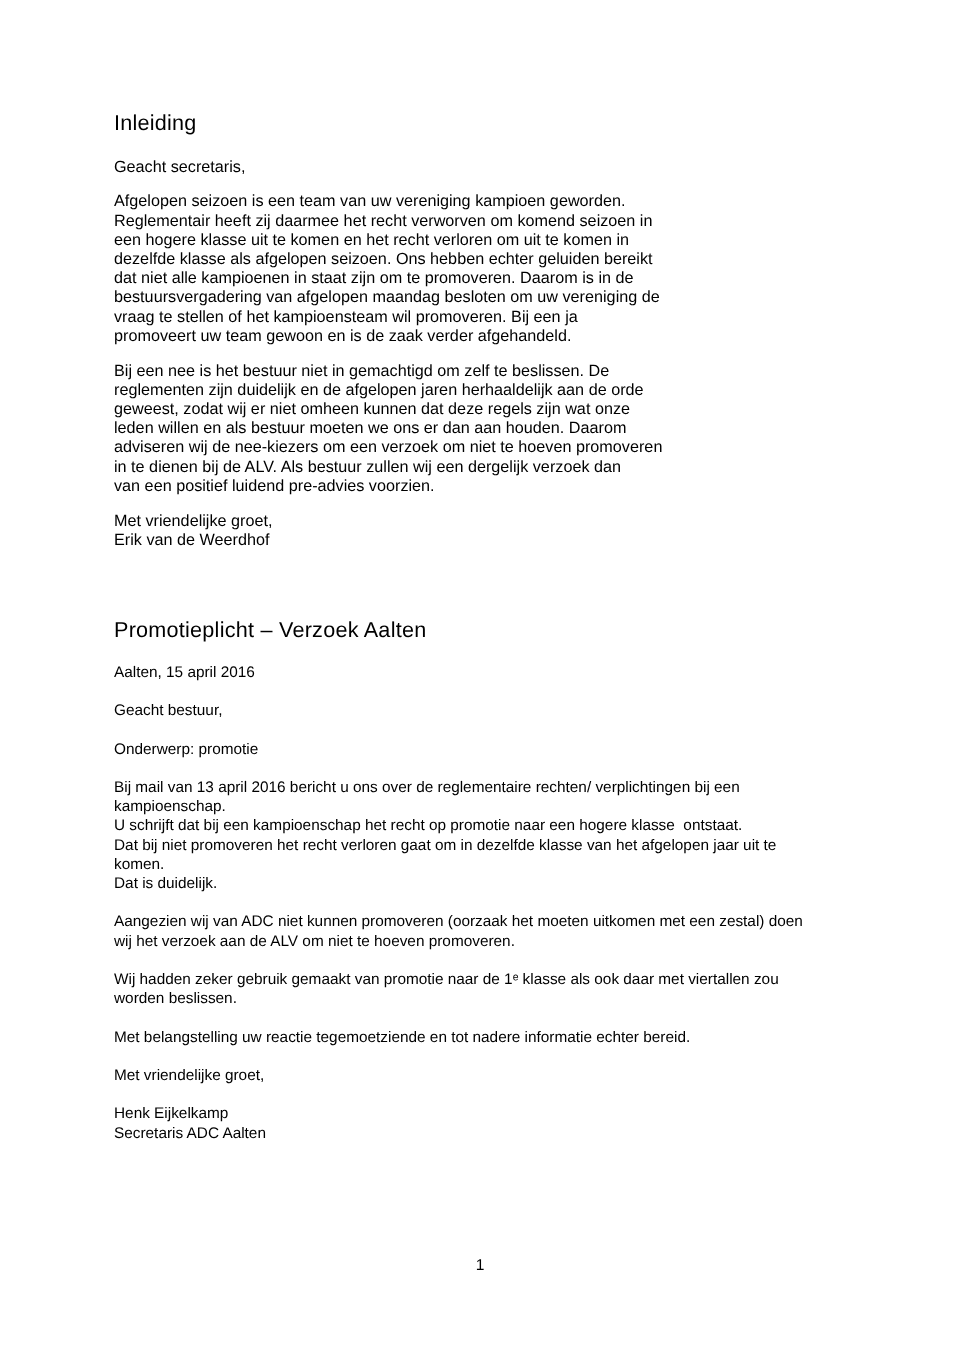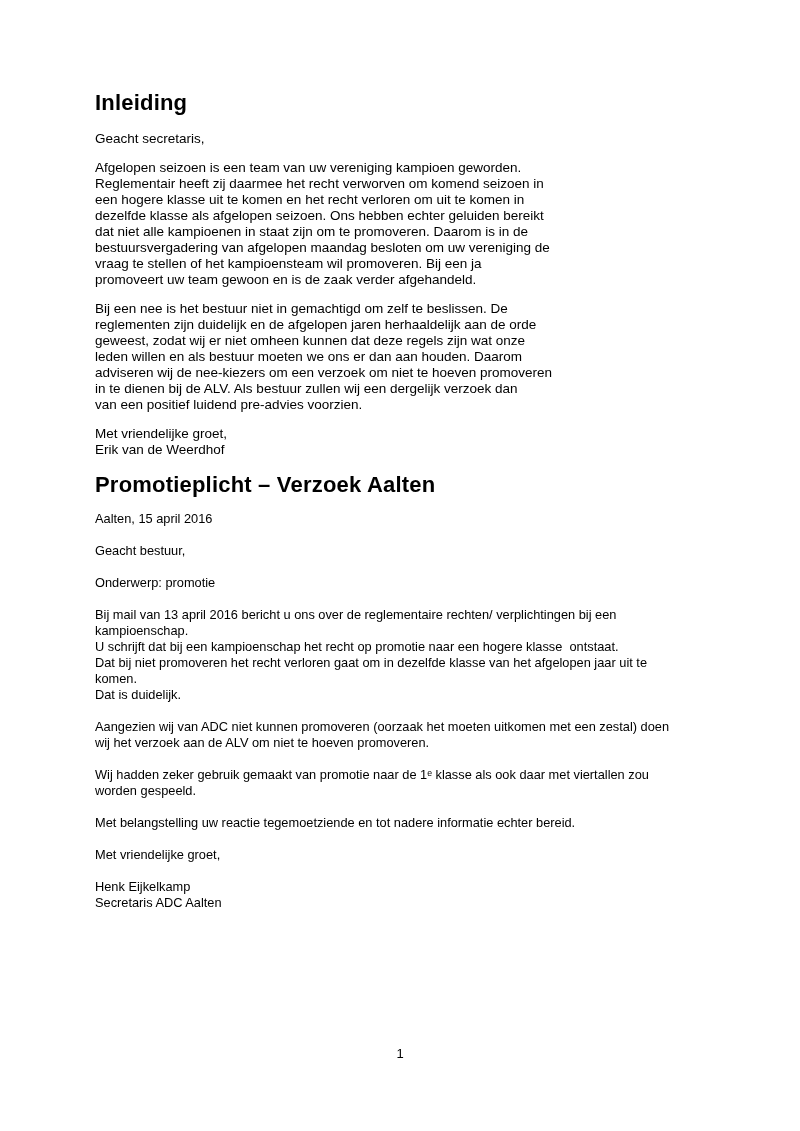--- a/index.html
+++ b/index.html
@@ -17,28 +17,28 @@
   .page {
     position: relative;
     width: 800px;
     height: 1131px;
     background: #ffffff;
   }
   .content {
     padding: 92px 58px 0 95px;
   }
   h1, h2 {
-    font-size: 22px;
+    font-size: 18px;
     line-height: 21px;
-    font-weight: bold;
+    font-weight: normal;
     margin: 0;
     letter-spacing: 0.2px;
   }
   h1 { margin: 0 0 18px 0; }
-  h2 { margin: 16px 0 13px 0; }
+  h2 { margin: 57px 0 13px 0; }
   p {
     margin: 0 0 13px 0;
     white-space: pre-wrap;
   }
   .l1 {
     font-size: 13.5px;
     line-height: 16px;
   }
   .l2 {
     font-size: 12.8px;
@@ -97,21 +97,21 @@
 kampioenschap.
 U schrijft dat bij een kampioenschap het recht op promotie naar een hogere klasse  ontstaat.
 Dat bij niet promoveren het recht verloren gaat om in dezelfde klasse van het afgelopen jaar uit te
 komen.
 Dat is duidelijk.</p>
 
     <p class="l2">Aangezien wij van ADC niet kunnen promoveren (oorzaak het moeten uitkomen met een zestal) doen
 wij het verzoek aan de ALV om niet te hoeven promoveren.</p>
 
     <p class="l2">Wij hadden zeker gebruik gemaakt van promotie naar de 1ᵉ klasse als ook daar met viertallen zou
-worden gespeeld.</p>
+worden beslissen.</p>
 
     <p class="l2">Met belangstelling uw reactie tegemoetziende en tot nadere informatie echter bereid.</p>
 
     <p class="l2">Met vriendelijke groet,</p>
 
     <p class="l2">Henk Eijkelkamp
 Secretaris ADC Aalten</p>
 
   </div>
 

